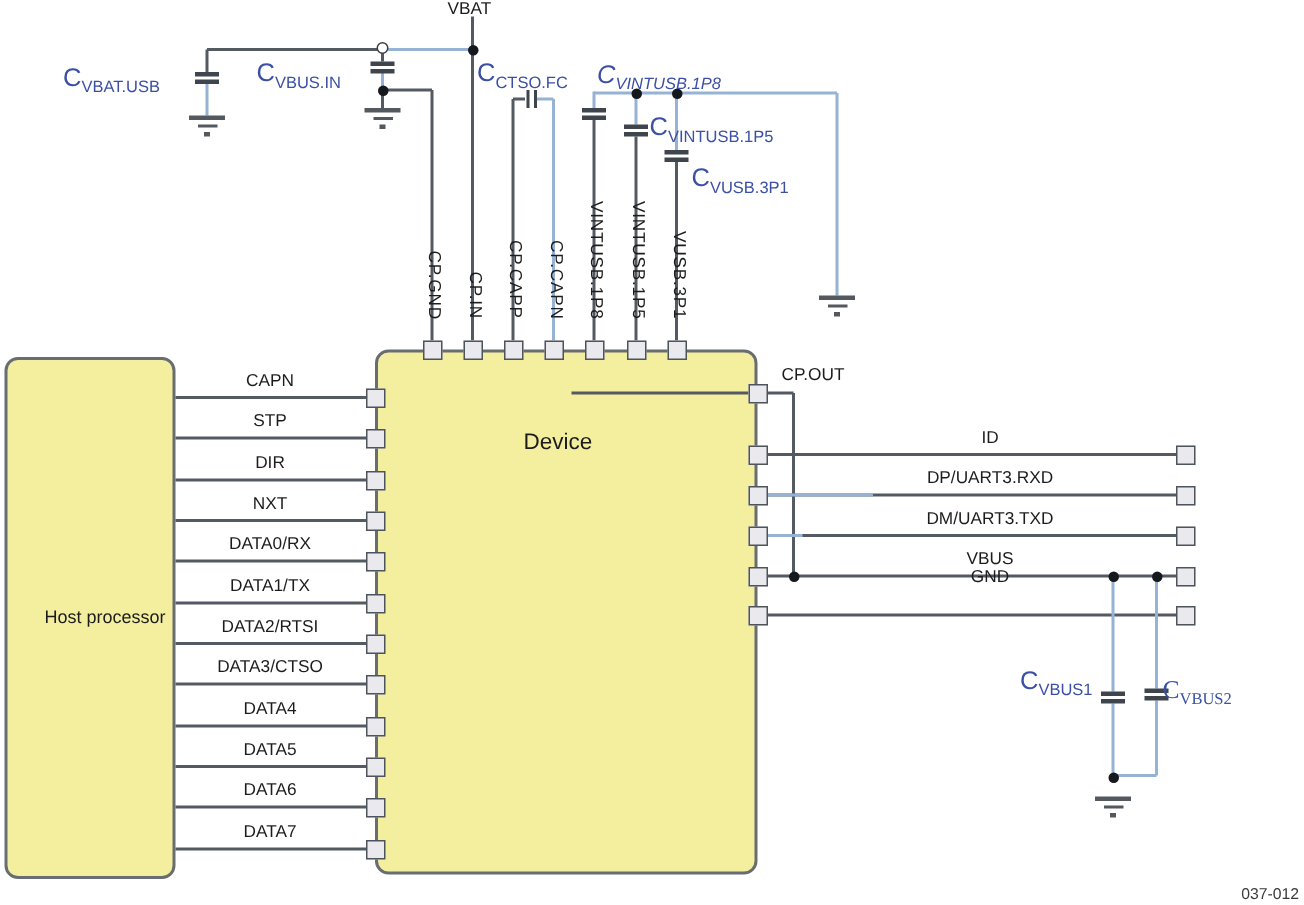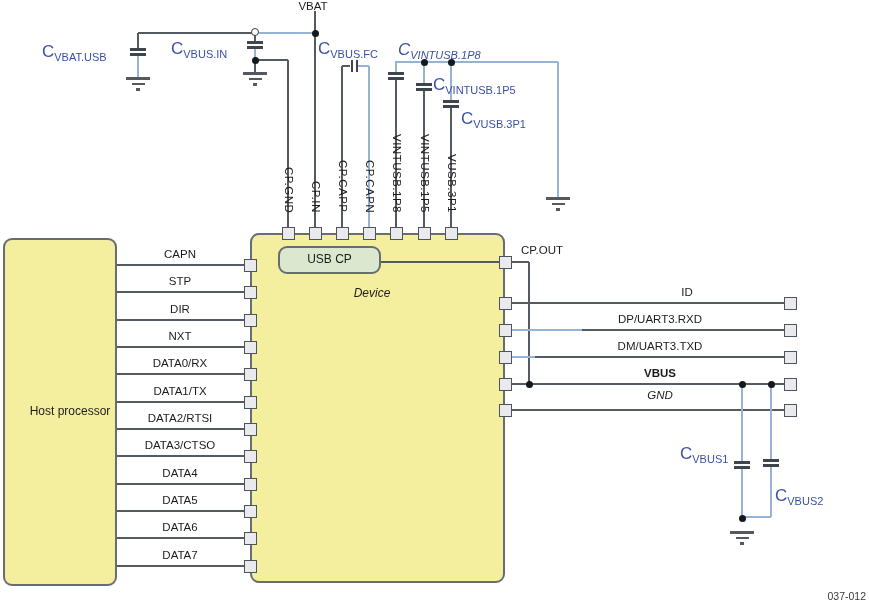--- a/index.html
+++ b/index.html
@@ -35,25 +35,22 @@
 </head>
 <body>
 
 <div id="canvas" style="--yellow: #f4ef9f; --green: #dce7d0; --border: #686d72; --wdark: #545a62; --wblue: #96b3d6; --pinfill: #eaeaee; --pinborder: #4d545c; --blue: #3b50a5; --text: #1c1c1c;">
 
   <div class="blk yellow flexc" style="left:3px;top:238px;width:114px;height:348px;padding-left:20px;">
     <span>Host processor</span>
   </div>
 
   <div class="blk yellow" style="left:250px;top:233px;width:255px;height:350px;"></div>
-  <div class="lbl" style="left:372px;top:286px;transform:translateX(-50%);font-size:12px;font-style:italic;">Device</div>
-
-  <div class="blk green flexc" style="left:278px;top:246px;width:103px;height:28px;z-index:2;">
-    <span>USB CP</span>
-  </div>
+  <div class="lbl" style="left:372px;top:286px;transform:translateX(-50%);font-size:15px;">Device</div>
+
 
 
 
   <div class="lbl" style="left:313px;top:0px;transform:translateX(-50%);">VBAT</div>
   <div class="lbl" style="left:521px;top:244px;">CP.OUT</div>
   <div class="figcode">037-012</div>
 <div class="wire" style="left: 117px; top: 264px; width: 126.5px; height: 2px;"></div>
     <div class="siglabel" style="left: 180px; top: 248px;">CAPN</div>
     <div class="pin" style="left: 243.5px; top: 258.5px;"></div>
     <div class="wire" style="left: 117px; top: 291px; width: 126.5px; height: 2px;"></div>
@@ -97,39 +94,39 @@
     <div class="vlabel" style="left: 337px; bottom: 390px;">CP.CAPP</div>
     <div class="pin" style="left: 362.5px; top: 226.5px;"></div>
     <div class="vlabel" style="left: 364px; bottom: 390px;">CP.CAPN</div>
     <div class="pin" style="left: 389.5px; top: 226.5px;"></div>
     <div class="vlabel" style="left: 391px; bottom: 390px;">VINTUSB.1P8</div>
     <div class="pin" style="left: 417.5px; top: 226.5px;"></div>
     <div class="vlabel" style="left: 419px; bottom: 390px;">VINTUSB.1P5</div>
     <div class="pin" style="left: 444.5px; top: 226.5px;"></div>
     <div class="vlabel" style="left: 446px; bottom: 390px;">VUSB.3P1</div>
     <div class="wire" style="left: 511.5px; top: 302px; width: 272px; height: 2px;"></div>
-    <div class="siglabel" style="left: 660px; top: 286px; margin-left: 27px;">ID</div>
+    <div class="siglabel" style="left: 660px; top: 286px;">ID</div>
     <div class="pin" style="left: 498.5px; top: 296.5px;"></div>
     <div class="pin" style="left: 783.5px; top: 296.5px;"></div>
     <div class="wire" style="left: 511.5px; top: 329px; width: 272px; height: 2px;"></div>
     <div class="wireb" style="left: 511.5px; top: 329px; width: 70.5px; height: 2px;"></div>
     <div class="siglabel" style="left: 660px; top: 313px;">DP/UART3.RXD</div>
     <div class="pin" style="left: 498.5px; top: 323.5px;"></div>
     <div class="pin" style="left: 783.5px; top: 323.5px;"></div>
     <div class="wire" style="left: 511.5px; top: 356px; width: 272px; height: 2px;"></div>
     <div class="wireb" style="left: 511.5px; top: 356px; width: 23.5px; height: 2px;"></div>
     <div class="siglabel" style="left: 660px; top: 340px;">DM/UART3.TXD</div>
     <div class="pin" style="left: 498.5px; top: 350.5px;"></div>
     <div class="pin" style="left: 783.5px; top: 350.5px;"></div>
     <div class="wire" style="left: 511.5px; top: 383px; width: 272px; height: 2px;"></div>
-    <div class="siglabel" style="left: 660px; top: 367px; font-weight: bold;">VBUS</div>
+    <div class="siglabel" style="left: 660px; top: 367px;">VBUS</div>
     <div class="pin" style="left: 498.5px; top: 377.5px;"></div>
     <div class="pin" style="left: 783.5px; top: 377.5px;"></div>
     <div class="wire" style="left: 511.5px; top: 409px; width: 272px; height: 2px;"></div>
-    <div class="siglabel" style="left: 660px; top: 389px; font-style: italic;">GND</div>
+    <div class="siglabel" style="left: 660px; top: 379px;">GND</div>
     <div class="pin" style="left: 498.5px; top: 403.5px;"></div>
     <div class="pin" style="left: 783.5px; top: 403.5px;"></div>
     <div class="pin" style="left: 498.5px; top: 255.5px;"></div>
     <div class="wire" style="left: 138px; top: 32px; width: 114px; height: 2px;"></div>
     <div class="wireb" style="left: 258px; top: 32px; width: 57px; height: 2px;"></div>
     <div class="wire" style="left: 314px; top: 11px; width: 2px; height: 216px;"></div>
     <div class="wire" style="left: 254px; top: 35px; width: 2px; height: 6px;"></div>
     <div class="wireb" style="left: 254px; top: 48px; width: 2px; height: 12px;"></div>
     <div class="wire" style="left: 255px; top: 59px; width: 33px; height: 2px;"></div>
     <div class="wire" style="left: 287px; top: 60px; width: 2px; height: 167px;"></div>
@@ -188,19 +185,19 @@
     <div class="dot" style="left: 251.5px; top: 56.5px;"></div>
     <div class="dot" style="left: 420.5px; top: 58.5px;"></div>
     <div class="dot" style="left: 447.5px; top: 58.5px;"></div>
     <div class="dot" style="left: 525.5px; top: 380.5px;"></div>
     <div class="dot" style="left: 738.5px; top: 380.5px;"></div>
     <div class="dot" style="left: 767.5px; top: 380.5px;"></div>
     <div class="dot" style="left: 738.5px; top: 514.5px;"></div>
     <div class="node" style="left: 251px; top: 28px;"></div>
     <div class="caplabel" style="left: 42px; top: 42px;">C<sub>VBAT.USB</sub></div>
     <div class="caplabel" style="left: 171px; top: 39px;">C<sub>VBUS.IN</sub></div>
-    <div class="caplabel" style="left: 318px; top: 39px;">C<sub>VBUS.FC</sub></div>
+    <div class="caplabel" style="left: 318px; top: 39px;">C<sub>CTSO.FC</sub></div>
     <div class="caplabel" style="left: 398px; top: 40px; font-style: italic;">C<sub>VINTUSB.1P8</sub></div>
     <div class="caplabel" style="left: 433px; top: 75px;">C<sub>VINTUSB.1P5</sub></div>
     <div class="caplabel" style="left: 461px; top: 109px;">C<sub>VUSB.3P1</sub></div>
     <div class="caplabel" style="left: 680px; top: 444px;">C<sub>VBUS1</sub></div>
-    <div class="caplabel" style="left: 775px; top: 486px;">C<sub>VBUS2</sub></div>
+    <div class="caplabel" style="left: 775px; top: 450px; font-family: Liberation Serif, serif;">C<sub>VBUS2</sub></div>
   </div>
 
 </body></html>

